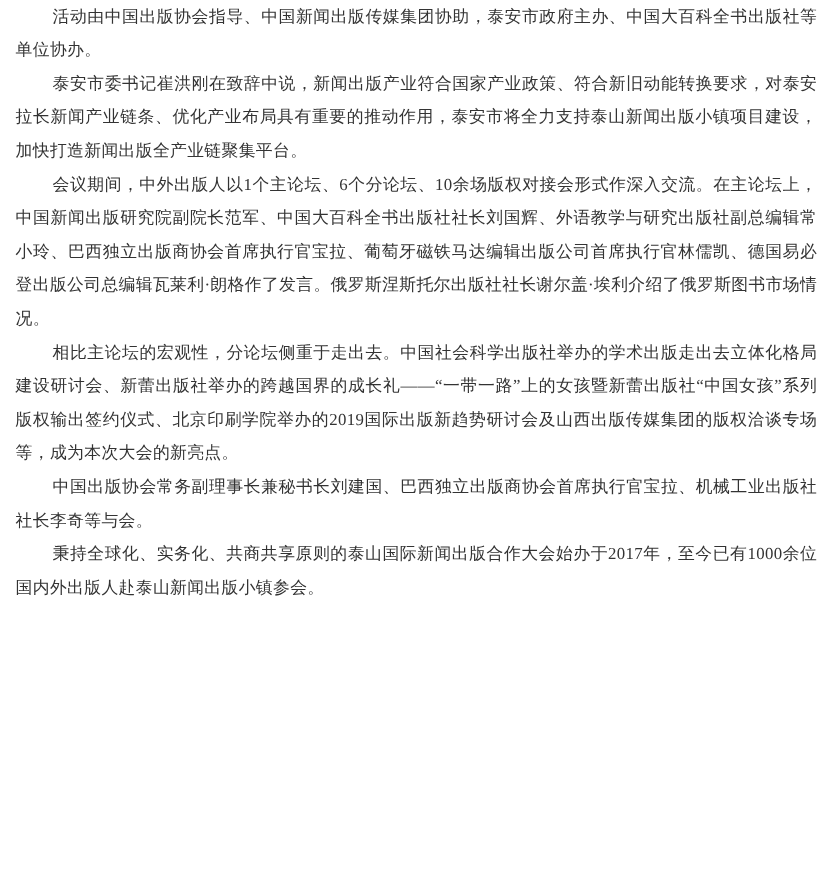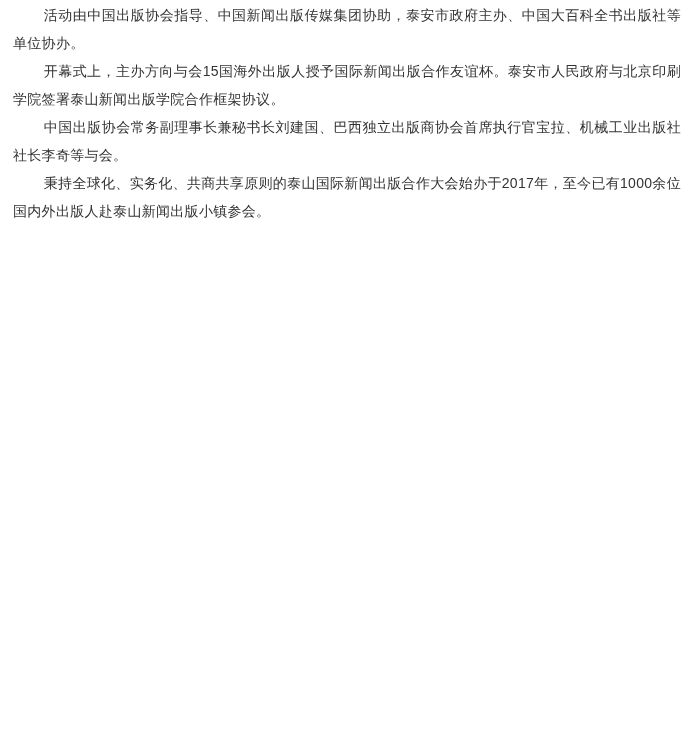--- a/index.html
+++ b/index.html
@@ -22,23 +22,26 @@
       color: #333333;
       text-align: justify;
       text-justify: inter-ideograph;
       letter-spacing: 0.3px;
     }
     .article p {
       margin: 0;
       padding: 0;
       text-indent: 2.2em;
       word-break: break-all;
+      font-family: Liberation Serif, serif;
     }
   </style>
 </head>
 <body>
 
 <div class="article">
   <p>活动由中国出版协会指导、中国新闻出版传媒集团协助，泰安市政府主办、中国大百科全书出版社等单位协办。</p>
-  <p>开幕式上，主办方向与会15国海外出版人授予国际新闻出版合作友谊杯。泰安市人民政府与北京印刷学院签署泰山新闻出版学院合作框架协议。</p>
+  <p>泰安市委书记崔洪刚在致辞中说，新闻出版产业符合国家产业政策、符合新旧动能转换要求，对泰安拉长新闻产业链条、优化产业布局具有重要的推动作用，泰安市将全力支持泰山新闻出版小镇项目建设，加快打造新闻出版全产业链聚集平台。</p>
+  <p>会议期间，中外出版人以1个主论坛、6个分论坛、10余场版权对接会形式作深入交流。在主论坛上，中国新闻出版研究院副院长范军、中国大百科全书出版社社长刘国辉、外语教学与研究出版社副总编辑常小玲、巴西独立出版商协会首席执行官宝拉、葡萄牙磁铁马达编辑出版公司首席执行官林儒凯、德国易必登出版公司总编辑瓦莱利·朗格作了发言。俄罗斯涅斯托尔出版社社长谢尔盖·埃利介绍了俄罗斯图书市场情况。</p>
+  <p>相比主论坛的宏观性，分论坛侧重于走出去。中国社会科学出版社举办的学术出版走出去立体化格局建设研讨会、新蕾出版社举办的跨越国界的成长礼——“一带一路”上的女孩暨新蕾出版社“中国女孩”系列版权输出签约仪式、北京印刷学院举办的2019国际出版新趋势研讨会及山西出版传媒集团的版权洽谈专场等，成为本次大会的新亮点。</p>
   <p>中国出版协会常务副理事长兼秘书长刘建国、巴西独立出版商协会首席执行官宝拉、机械工业出版社社长李奇等与会。</p>
   <p>秉持全球化、实务化、共商共享原则的泰山国际新闻出版合作大会始办于2017年，至今已有1000余位国内外出版人赴泰山新闻出版小镇参会。</p>
 </div>
 
 </body></html>

